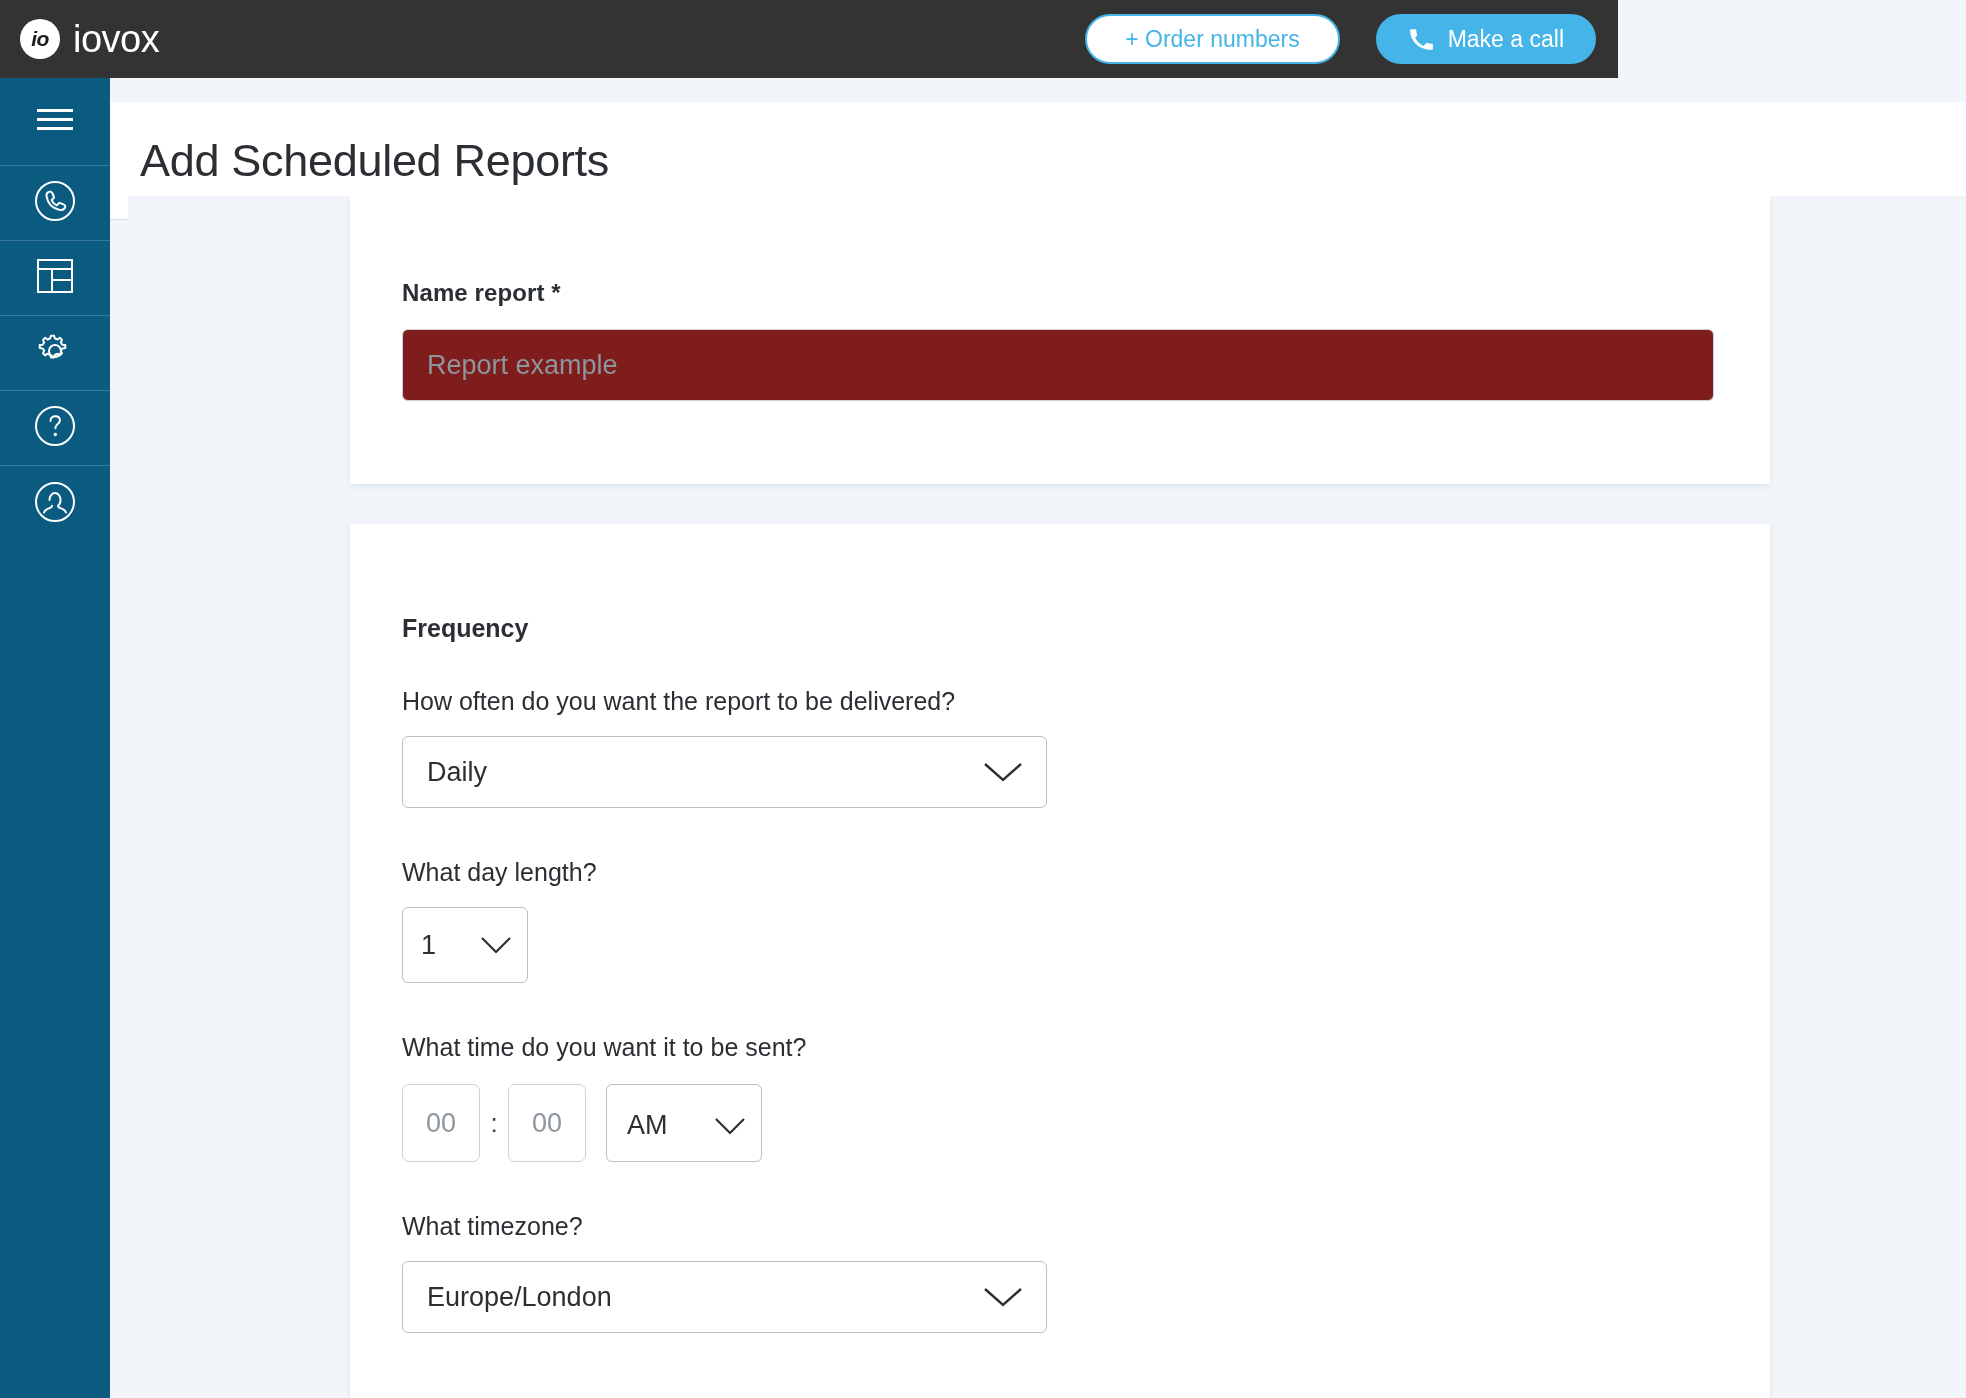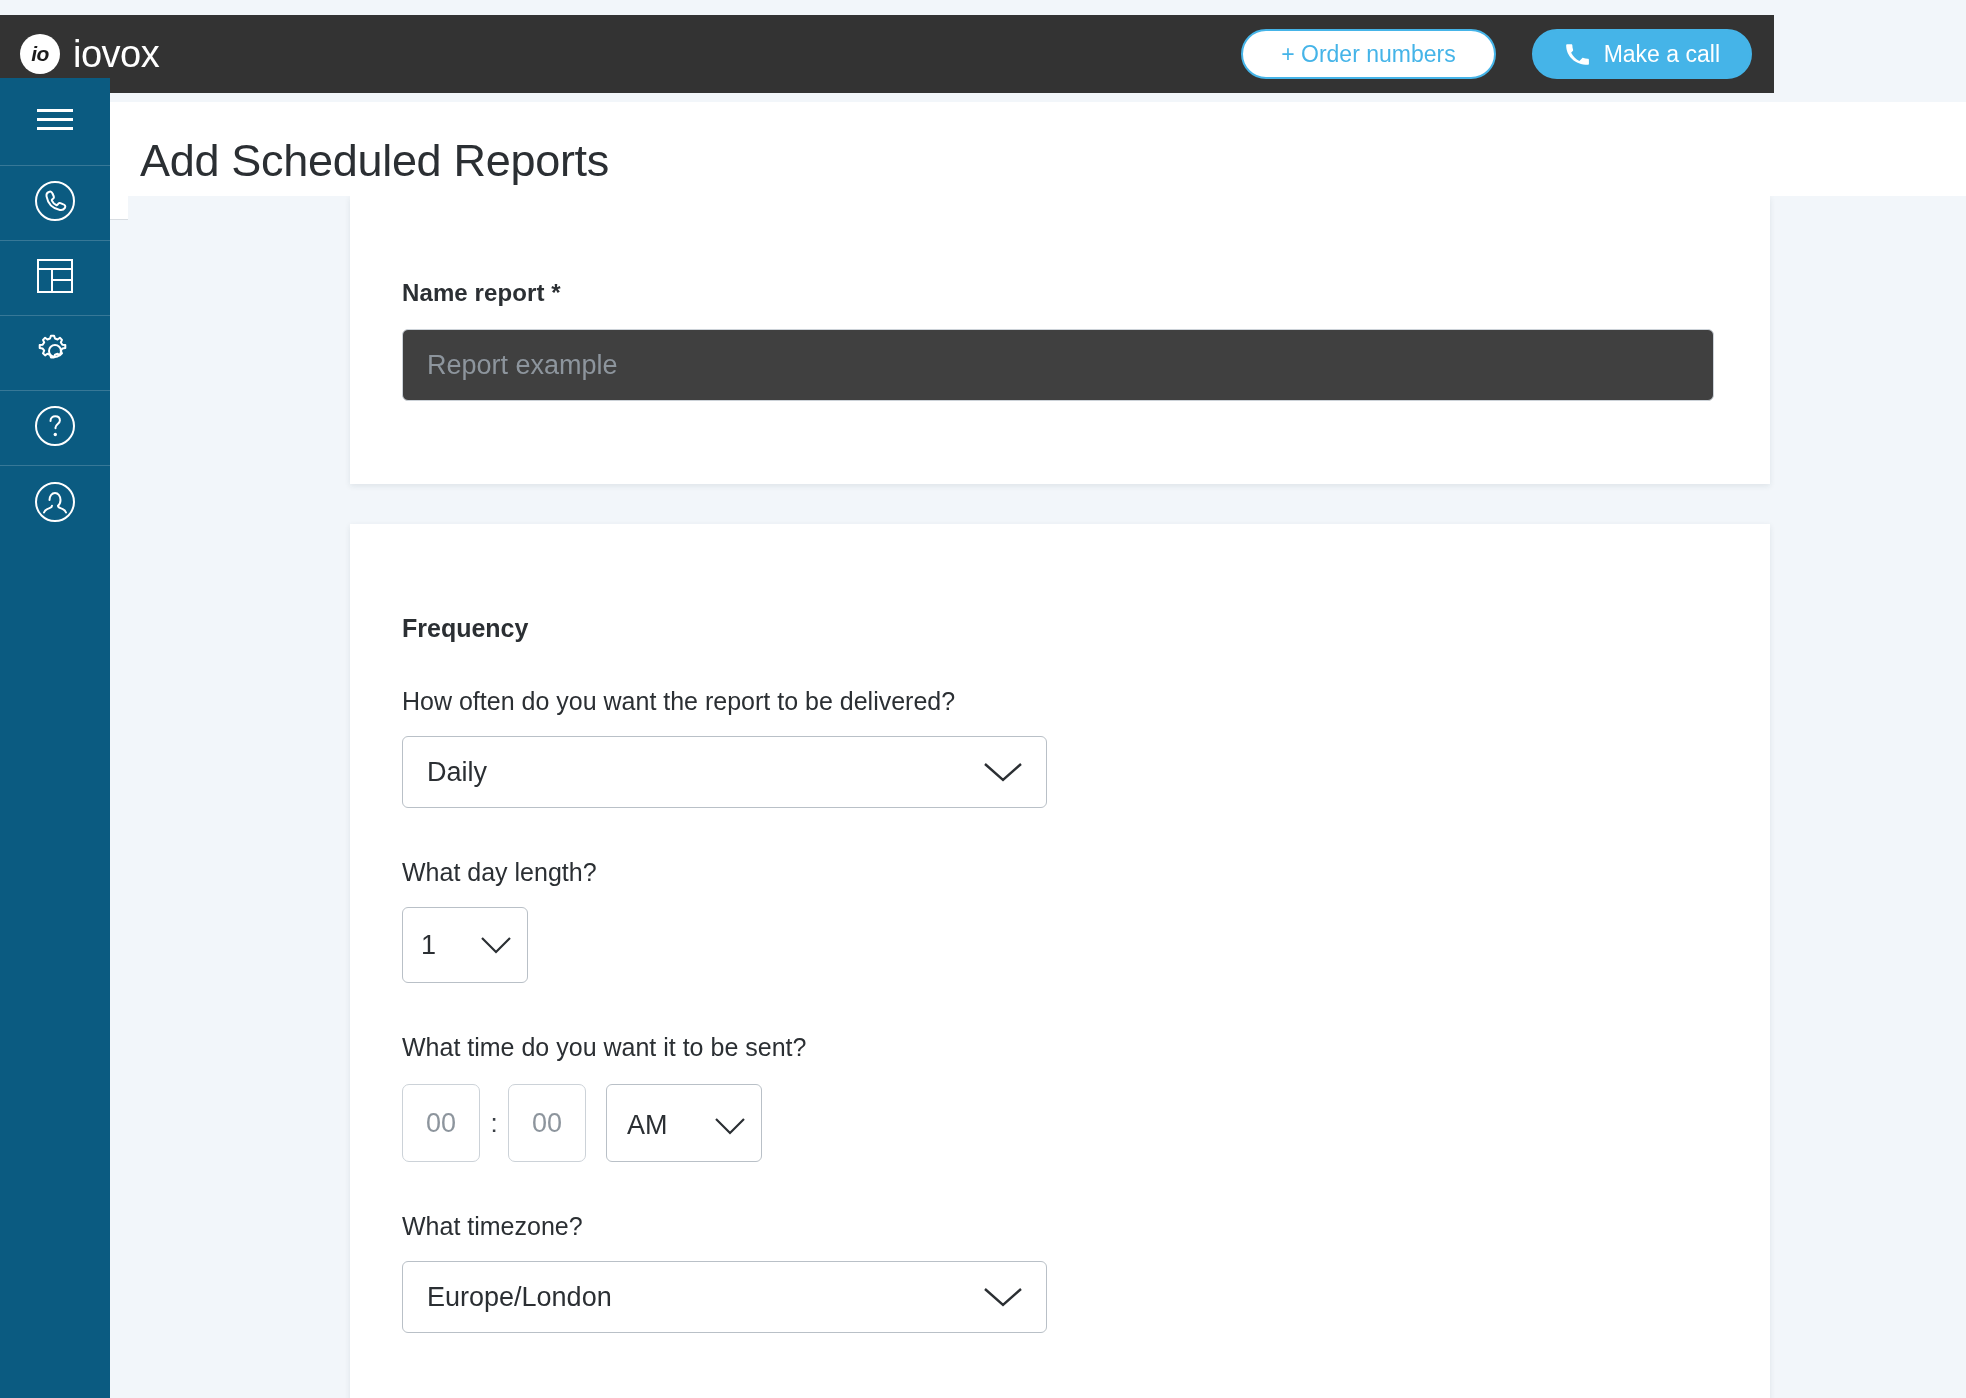--- a/index.html
+++ b/index.html
@@ -8,22 +8,22 @@
     width: 1966px;
     height: 1398px;
     overflow: hidden;
     font-family: "Liberation Sans", sans-serif;
     background: #f2f6fa;
   }
 
   
   #topbar {
     position: absolute;
-    top: 15px; left: 0;
-    width: 1774px; height: 78px;
+    top: 0; left: 0;
+    width: 1618px; height: 78px;
     background: #333333;
     display: flex;
     align-items: center;
   }
 
   #brand {
     display: flex;
     align-items: center;
     margin-left: 20px;
     gap: 13px;
@@ -184,21 +184,21 @@
     color: #2b2f33;
     font-weight: 400;
   }
 
   .text-input {
     margin-top: 22px;
     width: 1312px;
     height: 72px;
     border: 1px solid #ccd2d8;
     border-radius: 6px;
-    background: #404040;
+    background: #7f1d1d;
     display: flex;
     align-items: center;
     padding-left: 24px;
     font-size: 27px;
     color: #8d959d;
     cursor: text;
   }
 
   .select {
     margin-top: 20px;

